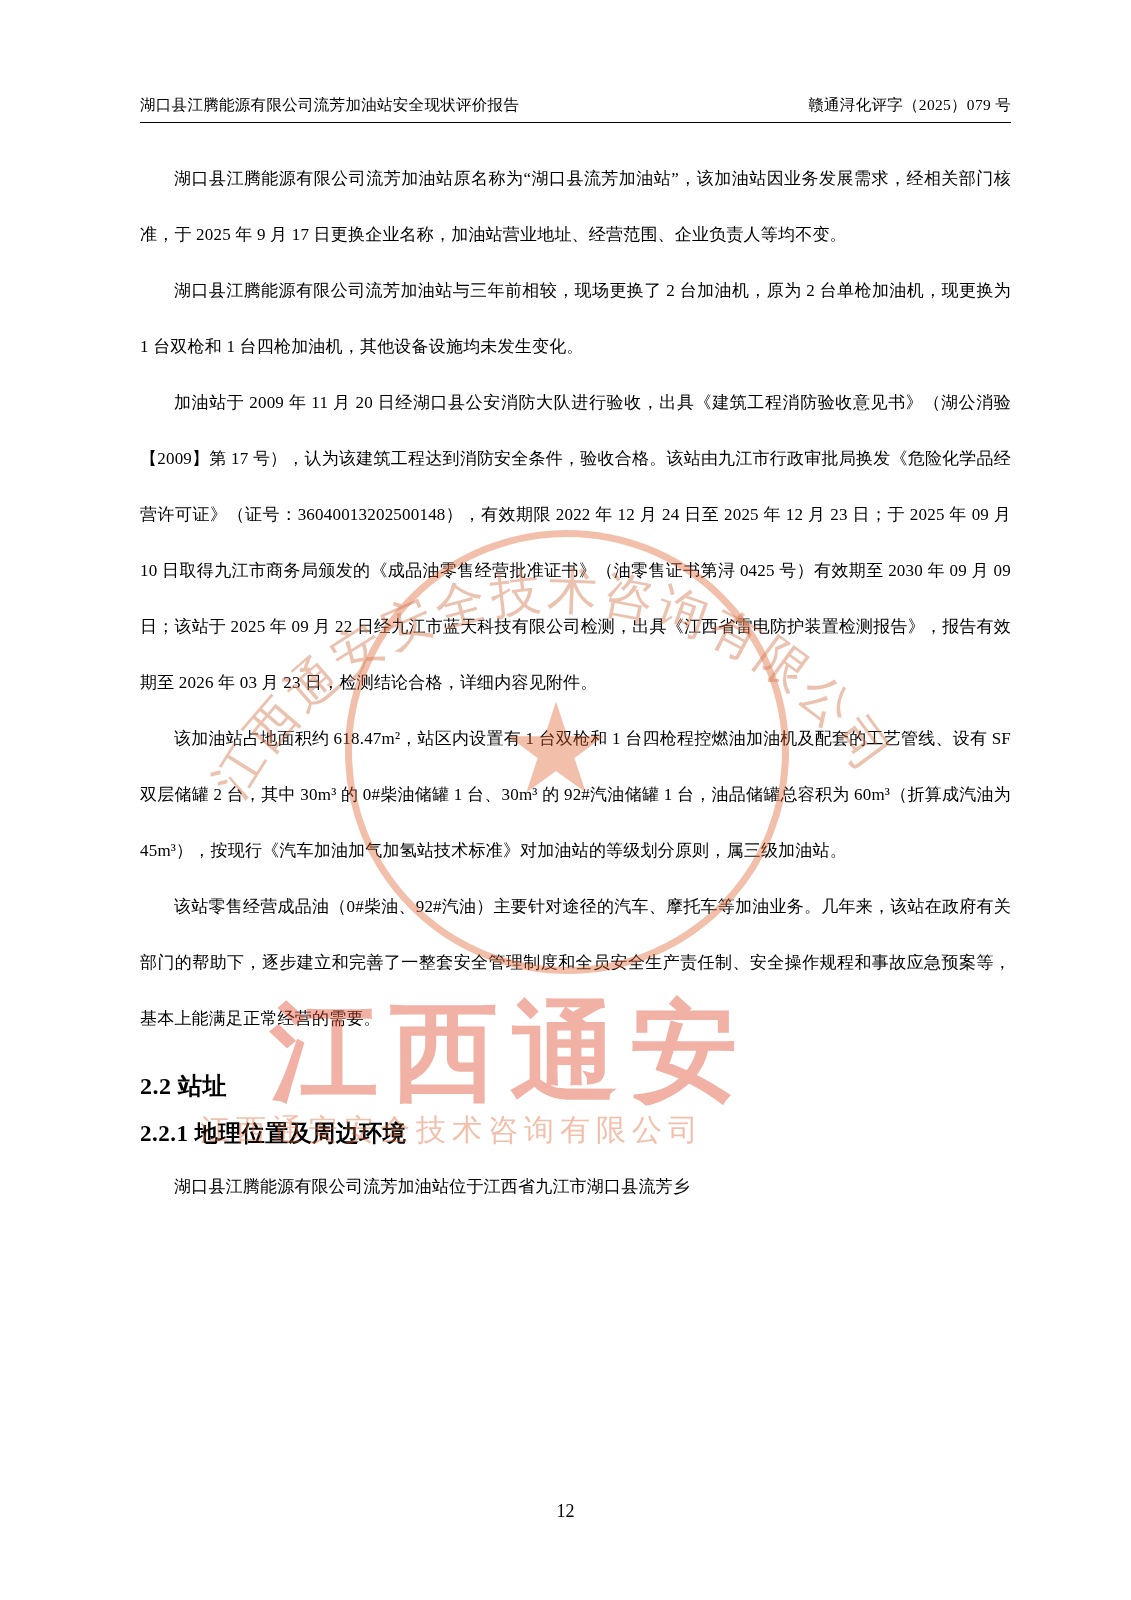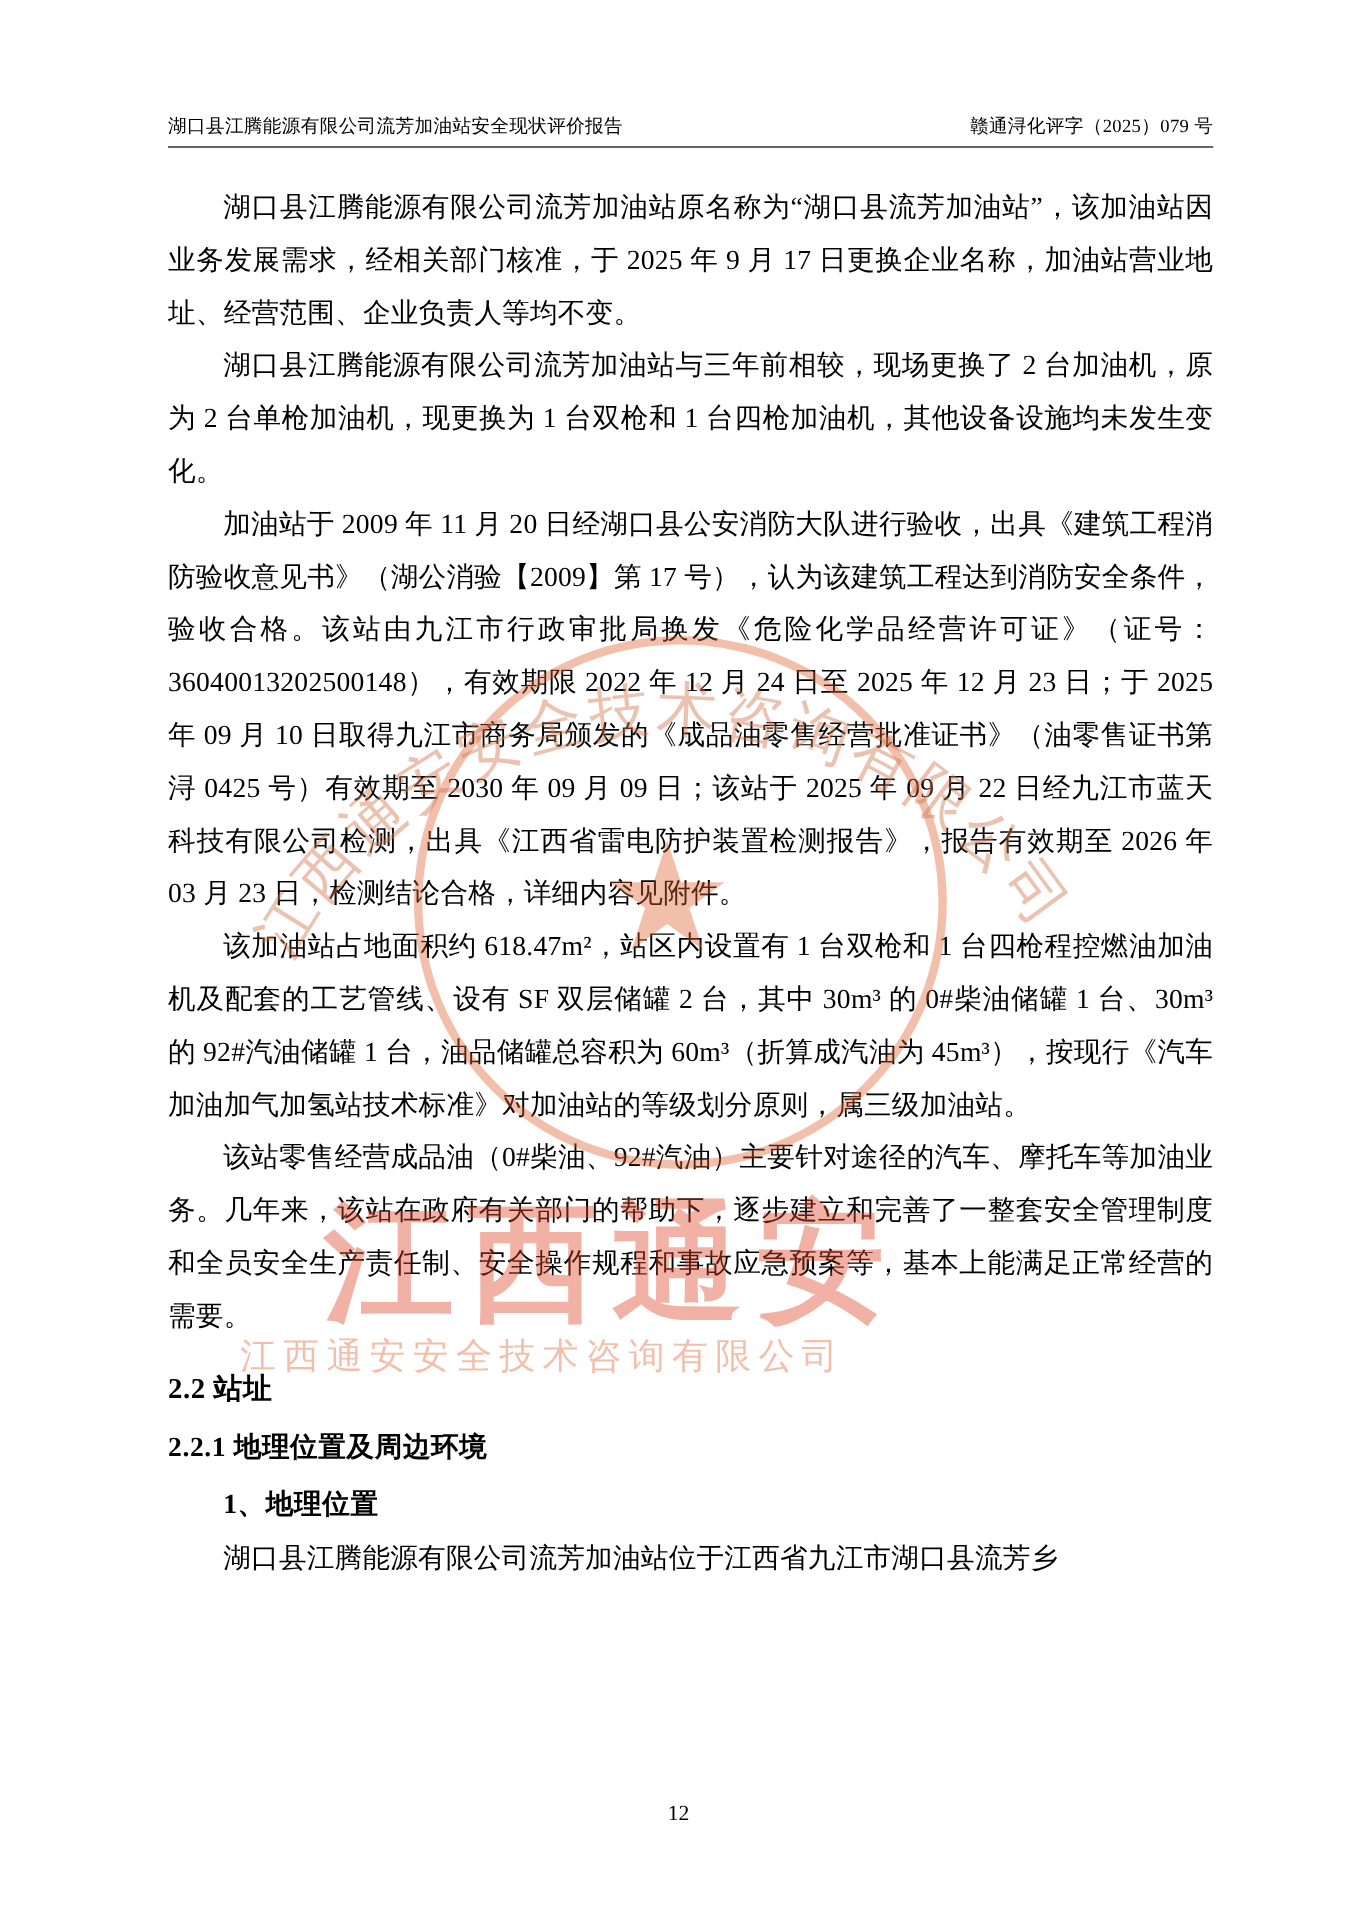--- a/index.html
+++ b/index.html
@@ -30,22 +30,22 @@
     letter-spacing: 0.3px;
     padding-bottom: 6px;
     border-bottom: 1.3px solid #000;
     margin-bottom: 28px;
     gap: 44px;
   }
   .header .left { font-weight: 400; }
   .header .right { font-weight: 400; }
 
   .body-text {
-    font-size: 23px;
-    line-height: 44px;
+    font-size: 17px;
+    line-height: 56px;
     text-align: justify;
     text-justify: inter-ideograph;
     letter-spacing: 0.2px;
   }
   .body-text p {
     margin: 0;
     text-indent: 2em;
   }
   .heading2 {
     font-size: 24px;
@@ -162,21 +162,20 @@
     <div class="body-text">
       <p>湖口县江腾能源有限公司流芳加油站原名称为“湖口县流芳加油站”，该加油站因业务发展需求，经相关部门核准，于 2025 年 9 月 17 日更换企业名称，加油站营业地址、经营范围、企业负责人等均不变。</p>
       <p>湖口县江腾能源有限公司流芳加油站与三年前相较，现场更换了 2 台加油机，原为 2 台单枪加油机，现更换为 1 台双枪和 1 台四枪加油机，其他设备设施均未发生变化。</p>
       <p>加油站于 2009 年 11 月 20 日经湖口县公安消防大队进行验收，出具《建筑工程消防验收意见书》（湖公消验【2009】第 17 号），认为该建筑工程达到消防安全条件，验收合格。该站由九江市行政审批局换发《危险化学品经营许可证》（证号：36040013202500148），有效期限 2022 年 12 月 24 日至 2025 年 12 月 23 日；于 2025 年 09 月 10 日取得九江市商务局颁发的《成品油零售经营批准证书》（油零售证书第浔 0425 号）有效期至 2030 年 09 月 09 日；该站于 2025 年 09 月 22 日经九江市蓝天科技有限公司检测，出具《江西省雷电防护装置检测报告》，报告有效期至 2026 年 03 月 23 日，检测结论合格，详细内容见附件。</p>
       <p>该加油站占地面积约 618.47m²，站区内设置有 1 台双枪和 1 台四枪程控燃油加油机及配套的工艺管线、设有 SF 双层储罐 2 台，其中 30m³ 的 0#柴油储罐 1 台、30m³ 的 92#汽油储罐 1 台，油品储罐总容积为 60m³（折算成汽油为 45m³），按现行《汽车加油加气加氢站技术标准》对加油站的等级划分原则，属三级加油站。</p>
       <p>该站零售经营成品油（0#柴油、92#汽油）主要针对途径的汽车、摩托车等加油业务。几年来，该站在政府有关部门的帮助下，逐步建立和完善了一整套安全管理制度和全员安全生产责任制、安全操作规程和事故应急预案等，基本上能满足正常经营的需要。</p>
     </div>
 
     <div class="heading2">2.2 站址</div>
     <div class="heading3">2.2.1 地理位置及周边环境</div>
-    <div class="heading4">1、地理位置</div>
 
     <div class="body-text">
       <p>湖口县江腾能源有限公司流芳加油站位于江西省九江市湖口县流芳乡</p>
     </div>
 
   </div>
 
   <div class="footer-page">12</div>
 </div>
 

